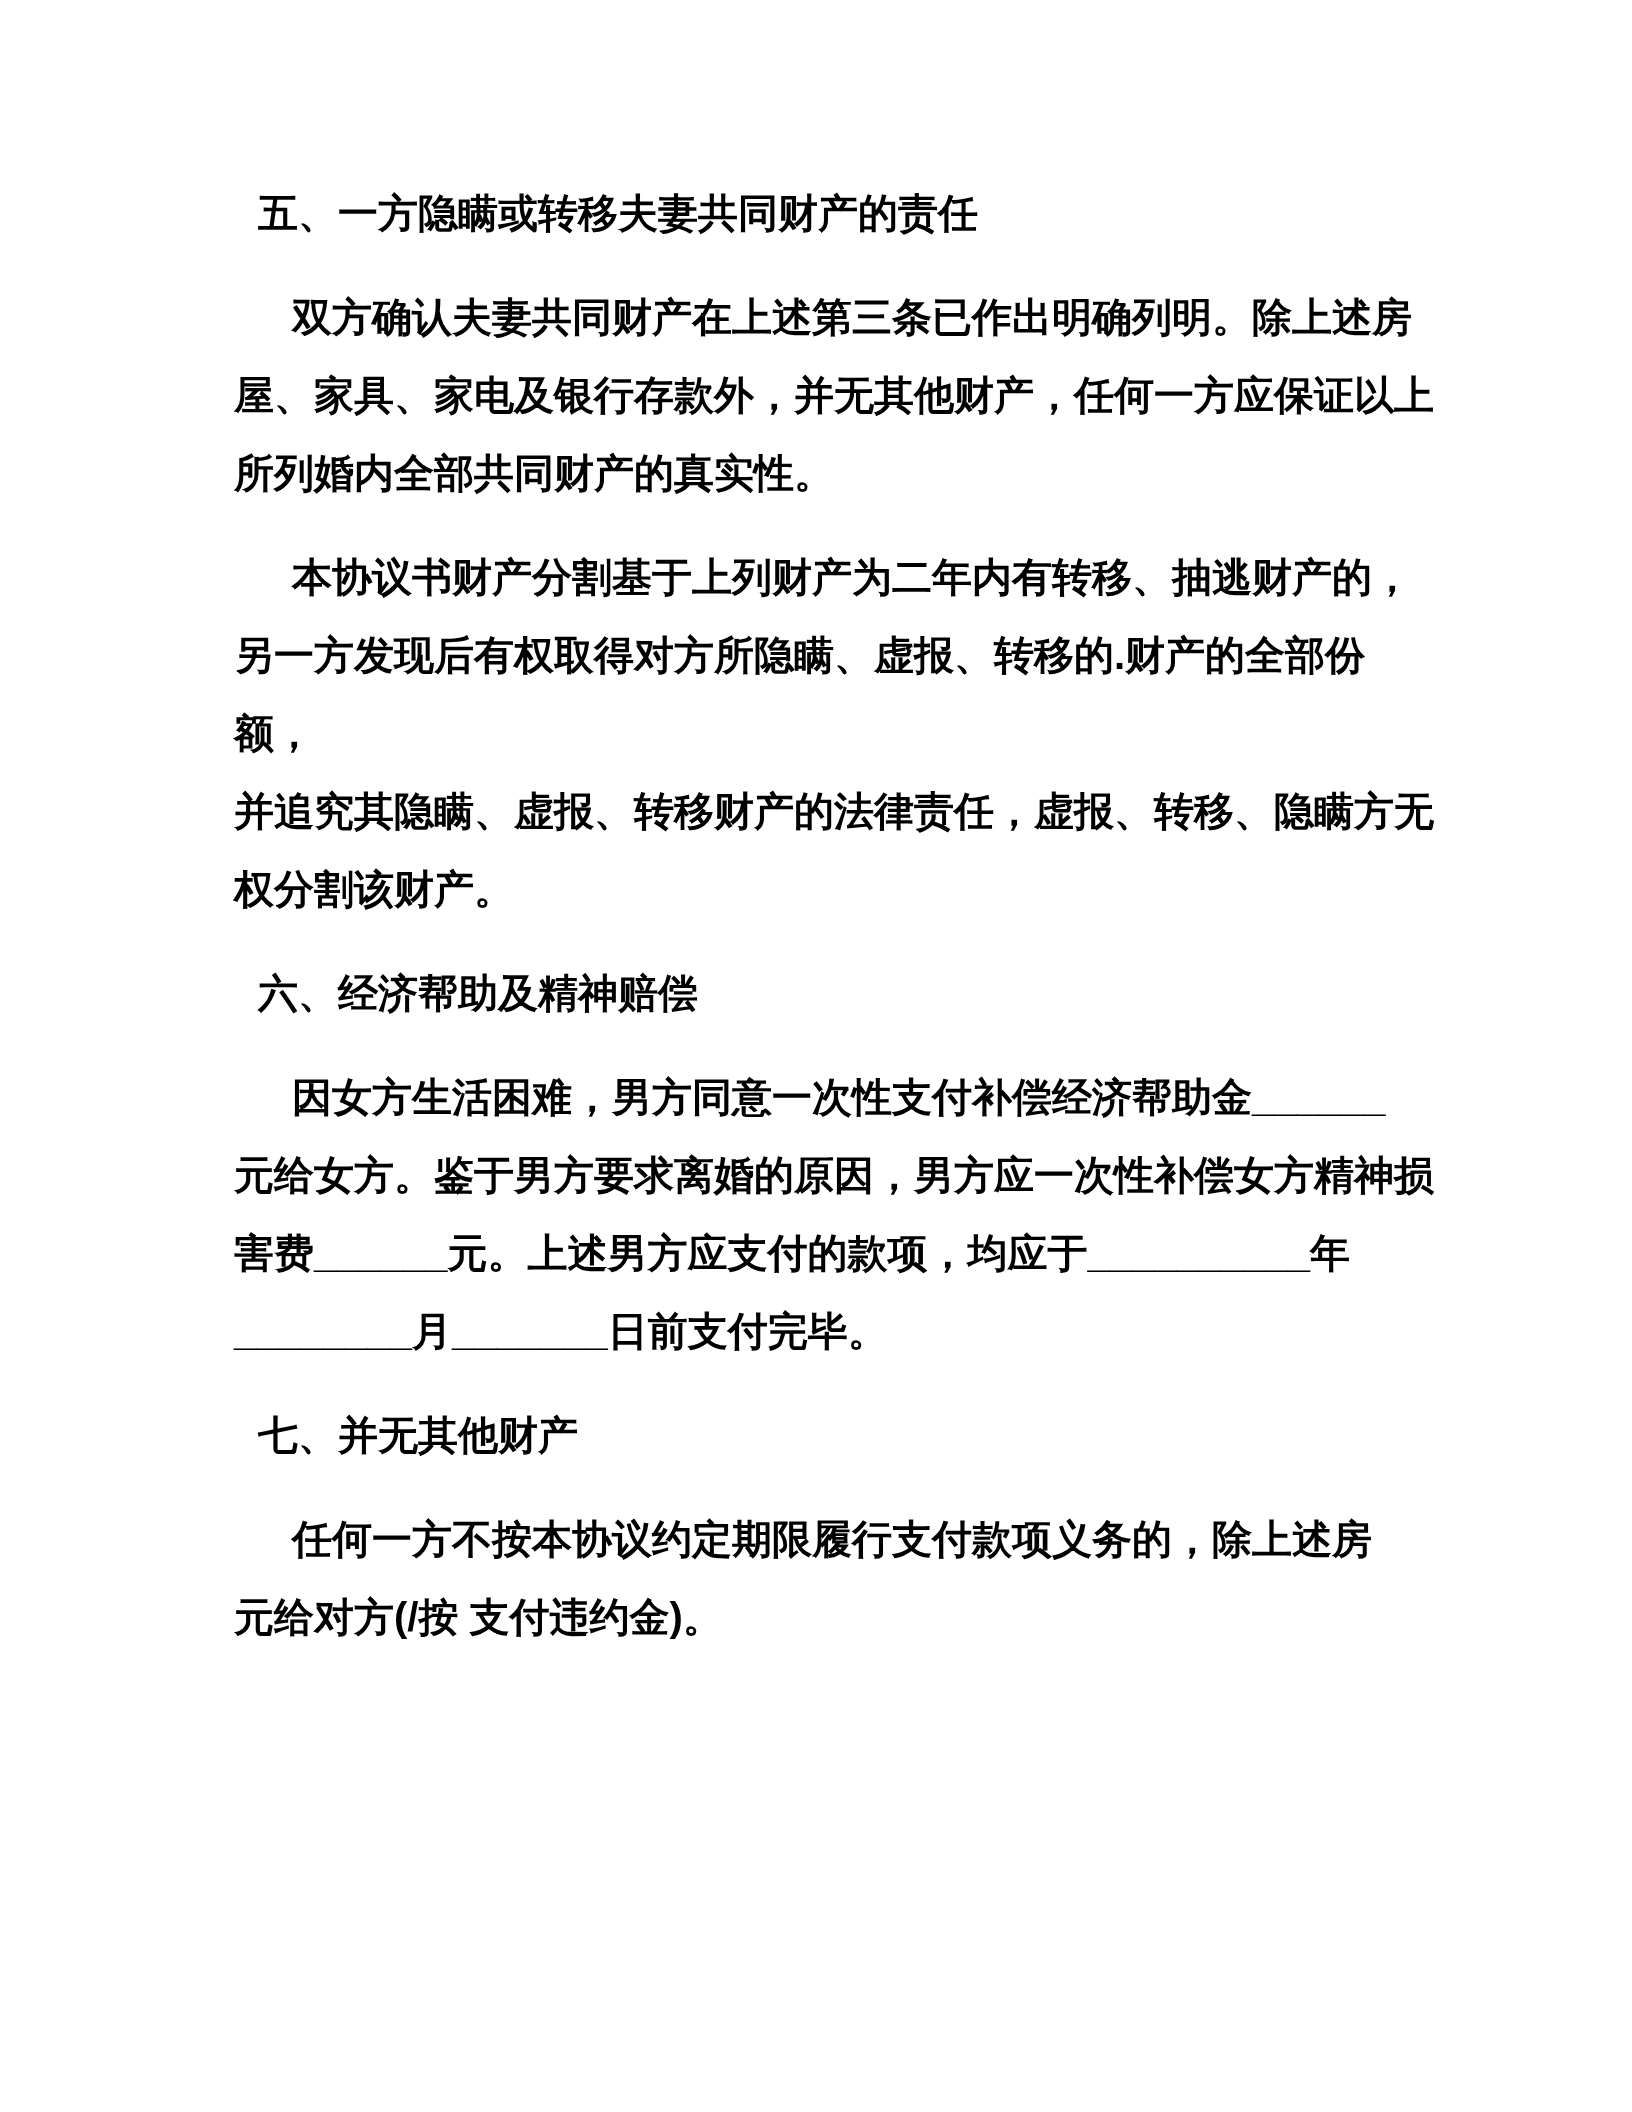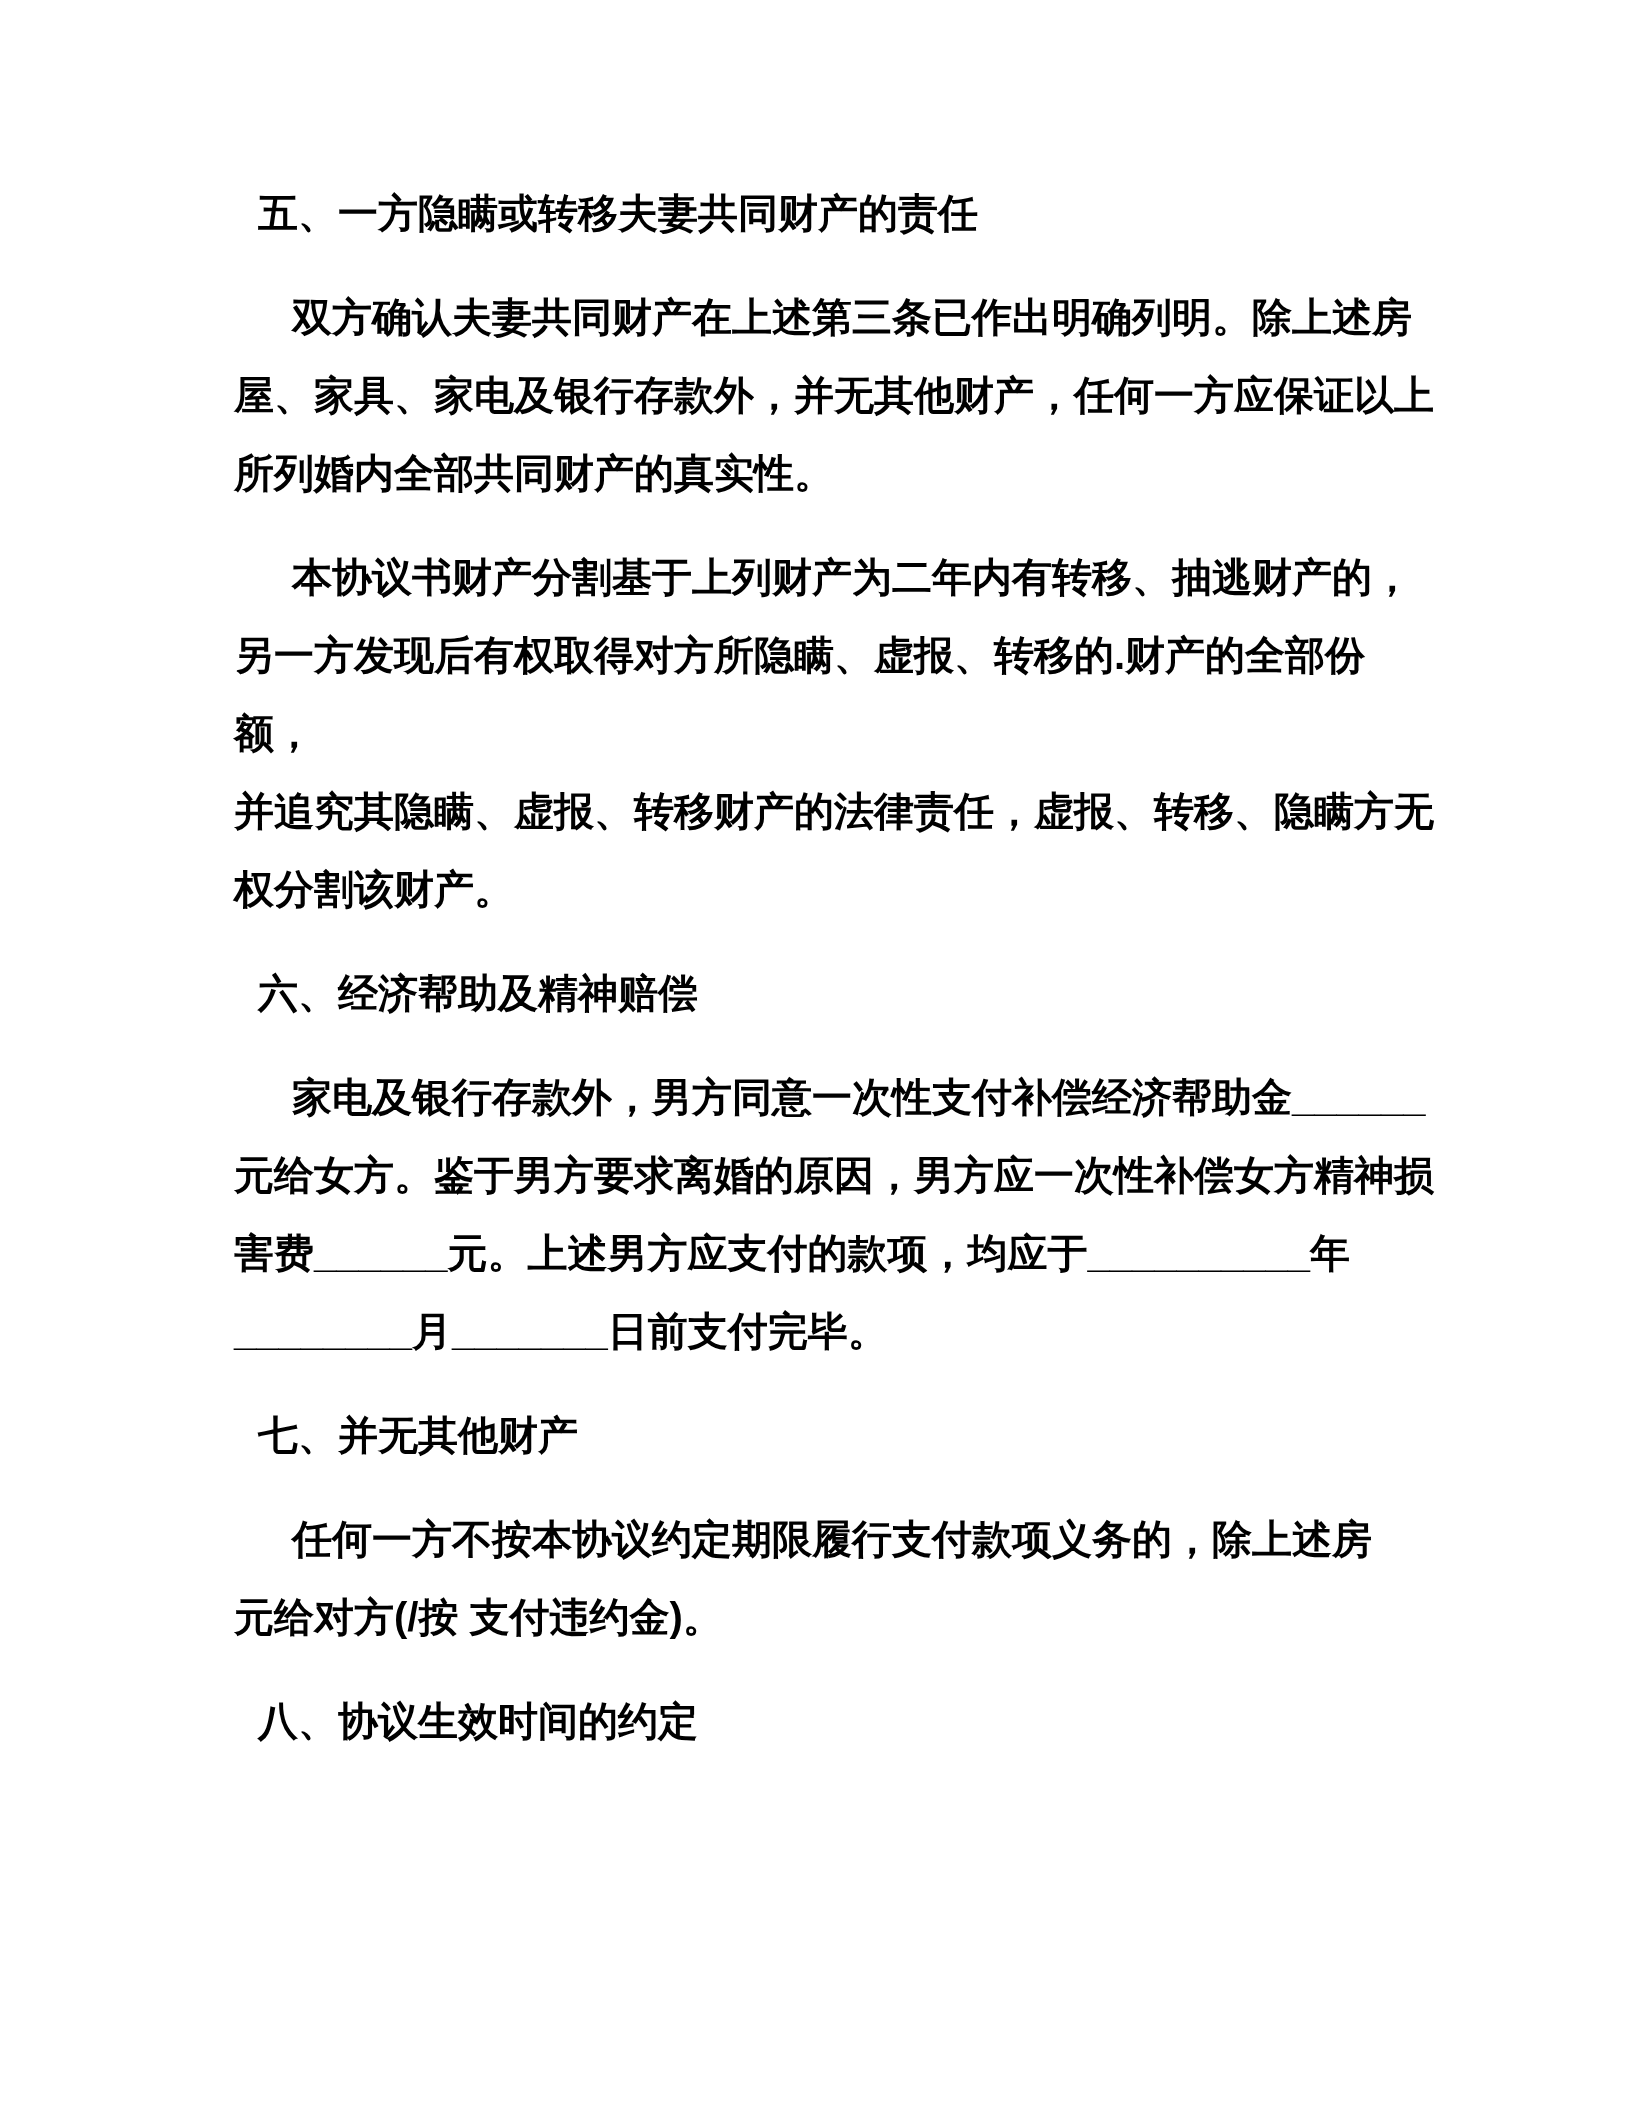--- a/index.html
+++ b/index.html
@@ -47,22 +47,21 @@
   <div class="doc" id="doc" style="color: rgb(0, 0, 0);">
       <div class="block heading">五、一方隐瞒或转移夫妻共同财产的责任</div>
       <div class="block paragraph">双方确认夫妻共同财产在上述第三条已作出明确列明。除上述房
 屋、家具、家电及银行存款外，并无其他财产，任何一方应保证以上
 所列婚内全部共同财产的真实性。</div>
       <div class="block paragraph">本协议书财产分割基于上列财产为二年内有转移、抽逃财产的，
 另一方发现后有权取得对方所隐瞒、虚报、转移的.财产的全部份额，
 并追究其隐瞒、虚报、转移财产的法律责任，虚报、转移、隐瞒方无
 权分割该财产。</div>
       <div class="block heading">六、经济帮助及精神赔偿</div>
-      <div class="block paragraph">家电及银行存款外，男方同意一次性支付补偿经济帮助金______
+      <div class="block paragraph">因女方生活困难，男方同意一次性支付补偿经济帮助金______
 元给女方。鉴于男方要求离婚的原因，男方应一次性补偿女方精神损
 害费______元。上述男方应支付的款项，均应于__________年
 ________月_______日前支付完毕。</div>
       <div class="block heading">七、并无其他财产</div>
       <div class="block paragraph">任何一方不按本协议约定期限履行支付款项义务的，除上述房
 元给对方(/按 支付违约金)。</div>
-      <div class="block heading">八、协议生效时间的约定</div>
     </div>
 </div>
 
 </body></html>

